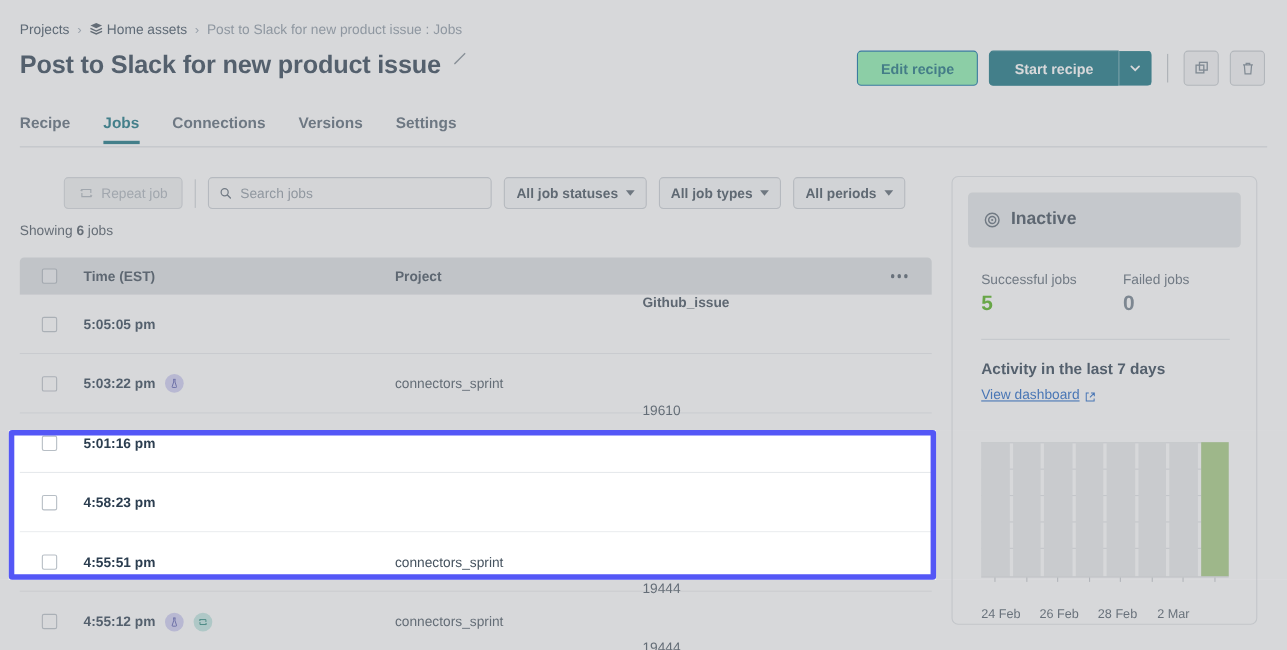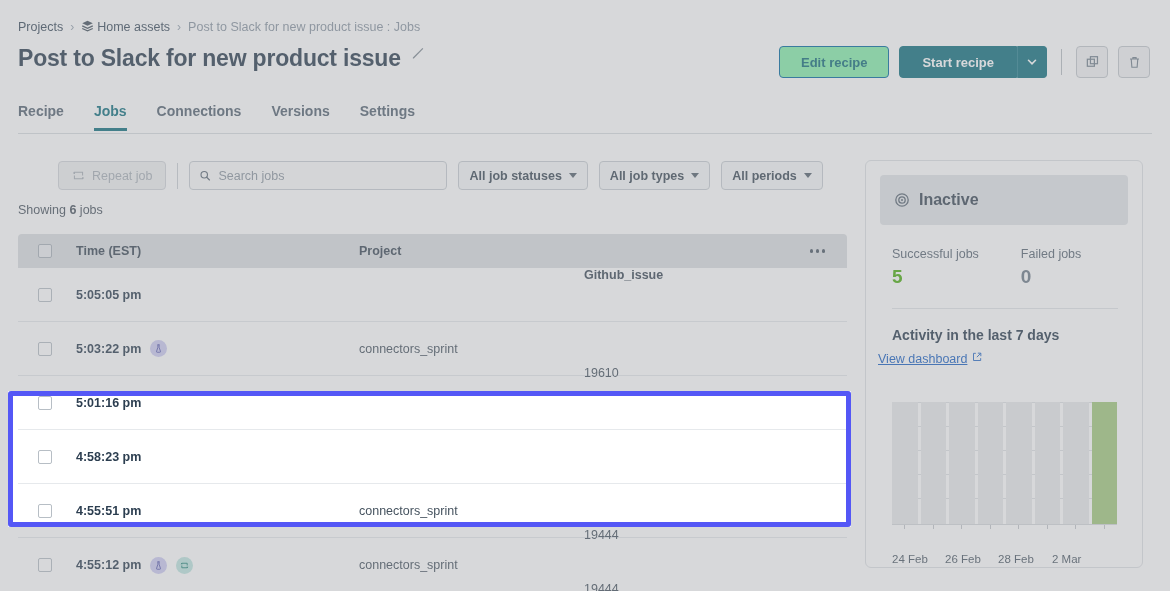--- a/index.html
+++ b/index.html
@@ -125,22 +125,22 @@
   }
   .status-bar .label { font-size: 16px; font-weight: bold; color: #3c4a57; }
   .stats { display: flex; padding: 22px 24px 0 26px; gap: 42px; }
   .stat .s-label { font-size: 12.5px; color: #5b6875; margin-bottom: 5px; }
   .stat .s-val { font-size: 19px; font-weight: bold; }
   .s-ok { color: #4caf12; }
   .s-fail { color: #6f7c89; }
   .p-rule { margin: 20px 24px 0 26px; height: 1px; background: #e2e5e8; }
   .act-title { margin: 18px 0 0 26px; font-size: 14px; font-weight: bold; color: #2c3e50; }
   .dash-link {
-    margin: 9px 0 0 12px; font-size: 12.5px; color: #1b62c4; text-decoration: underline;
-    display: inline-flex; align-items: flex-start; gap: 5px; cursor: pointer;
+    margin: 9px 0 0 26px; font-size: 12.5px; color: #1b62c4; text-decoration: underline;
+    display: inline-flex; align-items: flex-end; gap: 5px; cursor: pointer;
   }
 
   
   .chart { position: absolute; left: 26px; top: 241px; width: 225px; height: 122px; }
   .chart .cols { position: absolute; inset: 0; display: flex; gap: 3px; }
   .chart .col { flex: 1; background: #e8eaec; position: relative; }
   .chart .col .bar { position: absolute; left: 0; right: 0; bottom: 0; background: #a4ca7e; }
   .chart .axis { position: absolute; left: 0; right: 0; bottom: -1px; height: 1px; background: #d5d8db; }
   .chart .grid { position: absolute; left: 0; right: 0; height: 1px; background: #dfe2e5; }
   .chart .ticks { position: absolute; left: 0; right: 0; bottom: -5px; display: flex; gap: 3px; }

